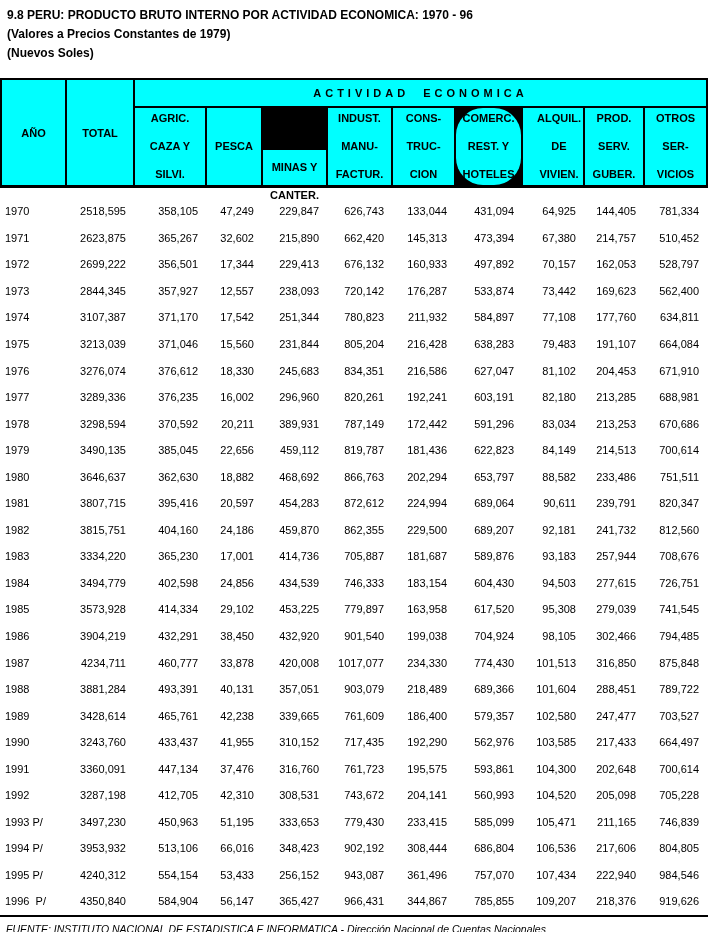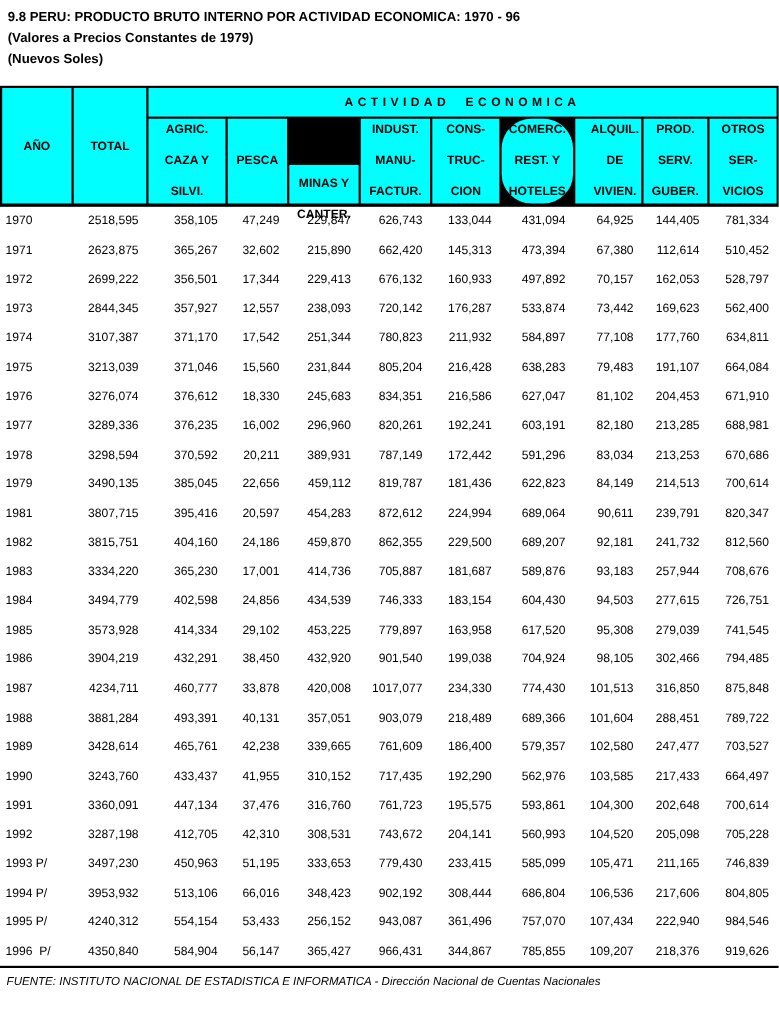--- a/index.html
+++ b/index.html
@@ -40,21 +40,21 @@
     grid-column:3 / 12; grid-row:1;
     letter-spacing:4px; white-space:pre;
   }
   .hcell.acol {
     grid-row:2;
     flex-direction:column; justify-content:center;
     gap:17px; line-height:11px;
   }
 
   
-  .tbody { width:708px; border-bottom:2px solid var(--border); }
+  .tbody { width:708px; border-bottom:2px solid var(--border);margin-top:10px; }
   .drow {
     display:grid;
     grid-template-columns:67px 68px 72px 56px 65px 65px 63px 67px 62px 60px 63px;
     height:26.55px;
     align-items:center;
     font-size:11px;
   }
   .dcell { text-align:right; padding-right:9px; white-space:nowrap; }
   .dcell.year { text-align:left; padding-left:5px; white-space:pre; }
 
@@ -141,21 +141,21 @@
     <div class="drow">
       <div class="dcell year">1971</div>
       <div class="dcell">2623,875</div>
       <div class="dcell">365,267</div>
       <div class="dcell">32,602</div>
       <div class="dcell">215,890</div>
       <div class="dcell">662,420</div>
       <div class="dcell">145,313</div>
       <div class="dcell">473,394</div>
       <div class="dcell">67,380</div>
-      <div class="dcell">112,614</div>
+      <div class="dcell">214,757</div>
       <div class="dcell">510,452</div>
     </div>
     <div class="drow">
       <div class="dcell year">1972</div>
       <div class="dcell">2699,222</div>
       <div class="dcell">356,501</div>
       <div class="dcell">17,344</div>
       <div class="dcell">229,413</div>
       <div class="dcell">676,132</div>
       <div class="dcell">160,933</div>
@@ -249,20 +249,33 @@
       <div class="dcell">22,656</div>
       <div class="dcell">459,112</div>
       <div class="dcell">819,787</div>
       <div class="dcell">181,436</div>
       <div class="dcell">622,823</div>
       <div class="dcell">84,149</div>
       <div class="dcell">214,513</div>
       <div class="dcell">700,614</div>
     </div>
     <div class="drow">
+      <div class="dcell year">1980</div>
+      <div class="dcell">3646,637</div>
+      <div class="dcell">362,630</div>
+      <div class="dcell">18,882</div>
+      <div class="dcell">468,692</div>
+      <div class="dcell">866,763</div>
+      <div class="dcell">202,294</div>
+      <div class="dcell">653,797</div>
+      <div class="dcell">88,582</div>
+      <div class="dcell">233,486</div>
+      <div class="dcell">751,511</div>
+    </div>
+    <div class="drow">
       <div class="dcell year">1981</div>
       <div class="dcell">3807,715</div>
       <div class="dcell">395,416</div>
       <div class="dcell">20,597</div>
       <div class="dcell">454,283</div>
       <div class="dcell">872,612</div>
       <div class="dcell">224,994</div>
       <div class="dcell">689,064</div>
       <div class="dcell">90,611</div>
       <div class="dcell">239,791</div>

